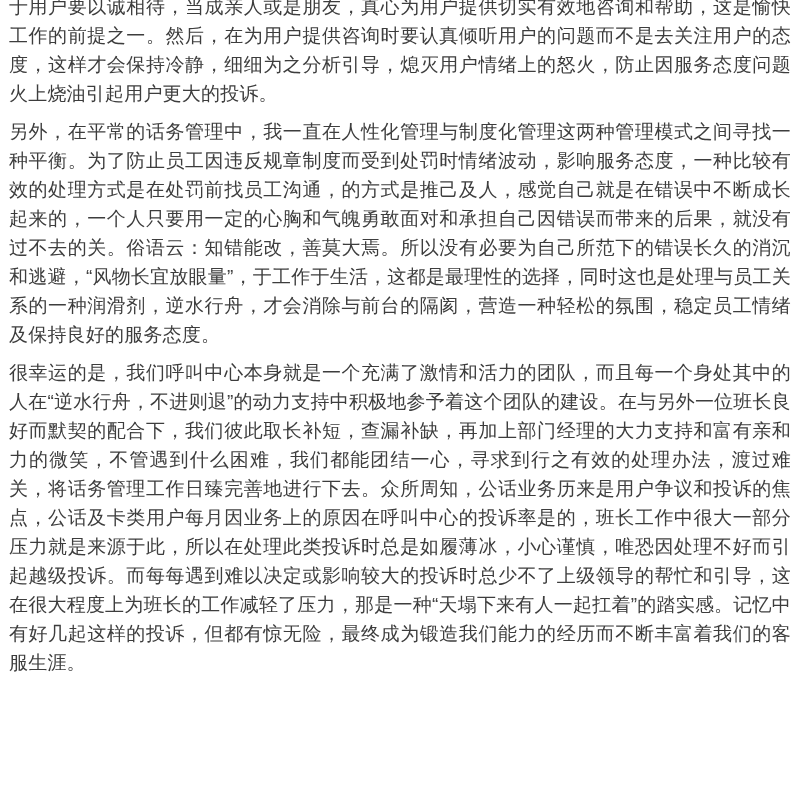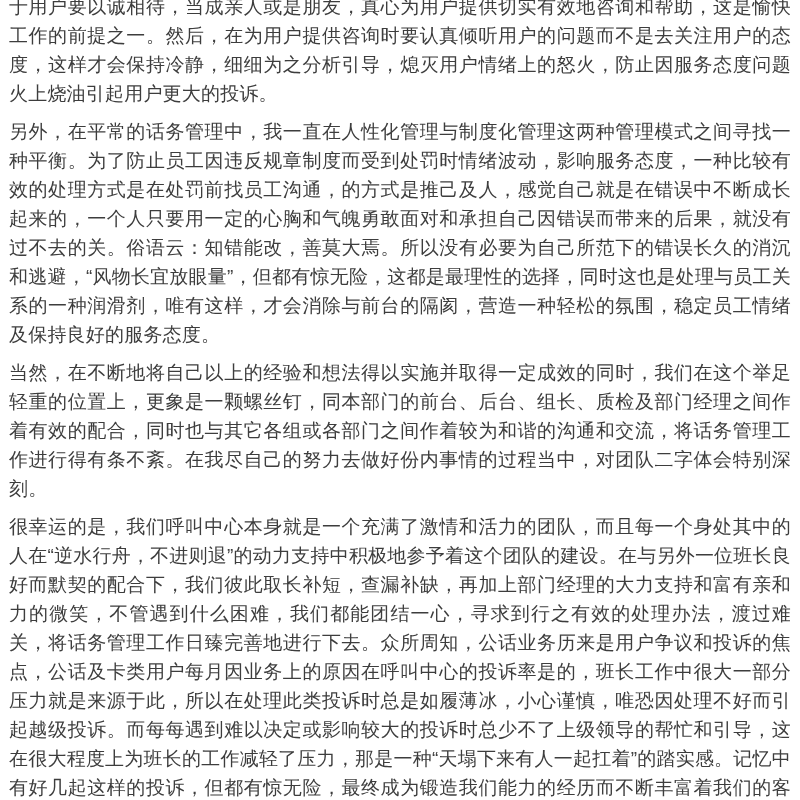--- a/index.html
+++ b/index.html
@@ -31,17 +31,16 @@
   }
   .para:last-child {
     margin-bottom: 0;
   }
 </style>
 </head>
 <body>
 
 <div class="page">
   <p class="para">于用户要以诚相待，当成亲人或是朋友，真心为用户提供切实有效地咨询和帮助，这是愉快工作的前提之一。然后，在为用户提供咨询时要认真倾听用户的问题而不是去关注用户的态度，这样才会保持冷静，细细为之分析引导，熄灭用户情绪上的怒火，防止因服务态度问题火上烧油引起用户更大的投诉。</p>
-  <p class="para">另外，在平常的话务管理中，我一直在人性化管理与制度化管理这两种管理模式之间寻找一种平衡。为了防止员工因违反规章制度而受到处罚时情绪波动，影响服务态度，一种比较有效的处理方式是在处罚前找员工沟通，的方式是推己及人，感觉自己就是在错误中不断成长起来的，一个人只要用一定的心胸和气魄勇敢面对和承担自己因错误而带来的后果，就没有过不去的关。俗语云：知错能改，善莫大焉。所以没有必要为自己所范下的错误长久的消沉和逃避，“风物长宜放眼量”，但都有惊无险，这都是最理性的选择，同时这也是处理与员工关系的一种润滑剂，唯有这样，才会消除与前台的隔阂，营造一种轻松的氛围，稳定员工情绪及保持良好的服务态度。</p>
-  <p class="para">当然，在不断地将自己以上的经验和想法得以实施并取得一定成效的同时，我们在这个举足轻重的位置上，更象是一颗螺丝钉，同本部门的前台、后台、组长、质检及部门经理之间作着有效的配合，同时也与其它各组或各部门之间作着较为和谐的沟通和交流，将话务管理工作进行得有条不紊。在我尽自己的努力去做好份内事情的过程当中，对团队二字体会特别深刻。</p>
+  <p class="para">另外，在平常的话务管理中，我一直在人性化管理与制度化管理这两种管理模式之间寻找一种平衡。为了防止员工因违反规章制度而受到处罚时情绪波动，影响服务态度，一种比较有效的处理方式是在处罚前找员工沟通，的方式是推己及人，感觉自己就是在错误中不断成长起来的，一个人只要用一定的心胸和气魄勇敢面对和承担自己因错误而带来的后果，就没有过不去的关。俗语云：知错能改，善莫大焉。所以没有必要为自己所范下的错误长久的消沉和逃避，“风物长宜放眼量”，于工作于生活，这都是最理性的选择，同时这也是处理与员工关系的一种润滑剂，逆水行舟，才会消除与前台的隔阂，营造一种轻松的氛围，稳定员工情绪及保持良好的服务态度。</p>
   <p class="para">很幸运的是，我们呼叫中心本身就是一个充满了激情和活力的团队，而且每一个身处其中的人在“逆水行舟，不进则退”的动力支持中积极地参予着这个团队的建设。在与另外一位班长良好而默契的配合下，我们彼此取长补短，查漏补缺，再加上部门经理的大力支持和富有亲和力的微笑，不管遇到什么困难，我们都能团结一心，寻求到行之有效的处理办法，渡过难关，将话务管理工作日臻完善地进行下去。众所周知，公话业务历来是用户争议和投诉的焦点，公话及卡类用户每月因业务上的原因在呼叫中心的投诉率是的，班长工作中很大一部分压力就是来源于此，所以在处理此类投诉时总是如履薄冰，小心谨慎，唯恐因处理不好而引起越级投诉。而每每遇到难以决定或影响较大的投诉时总少不了上级领导的帮忙和引导，这在很大程度上为班长的工作减轻了压力，那是一种“天塌下来有人一起扛着”的踏实感。记忆中有好几起这样的投诉，但都有惊无险，最终成为锻造我们能力的经历而不断丰富着我们的客服生涯。</p>
 
 </div>
 
 </body></html>

